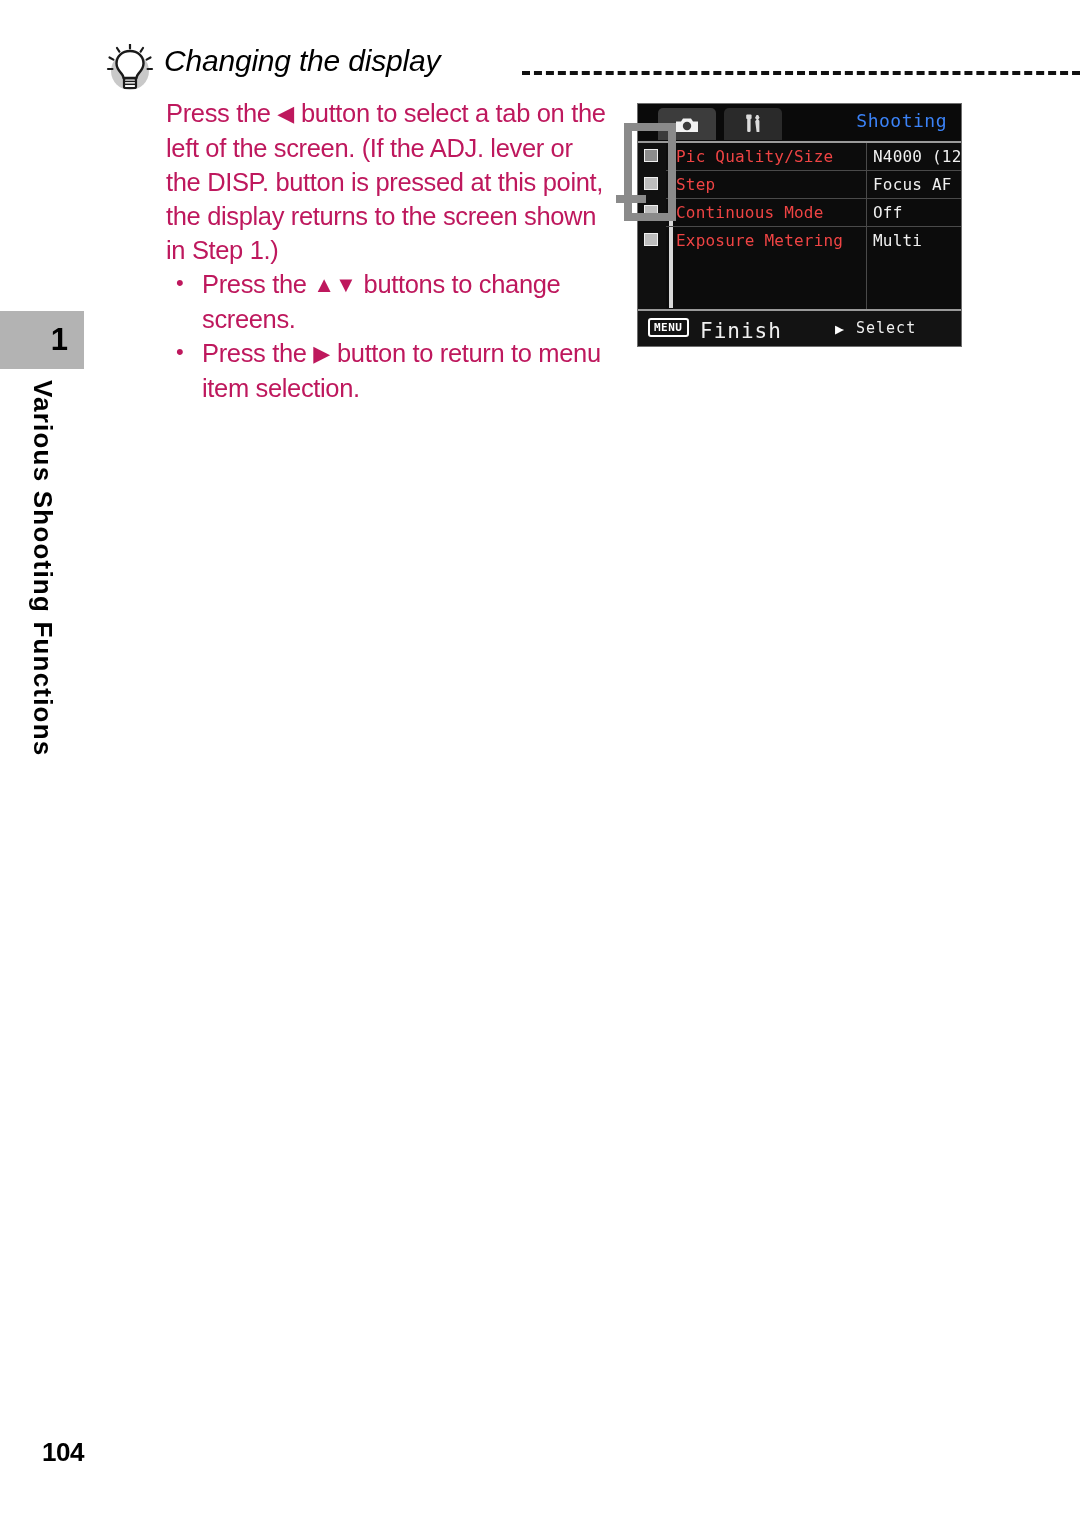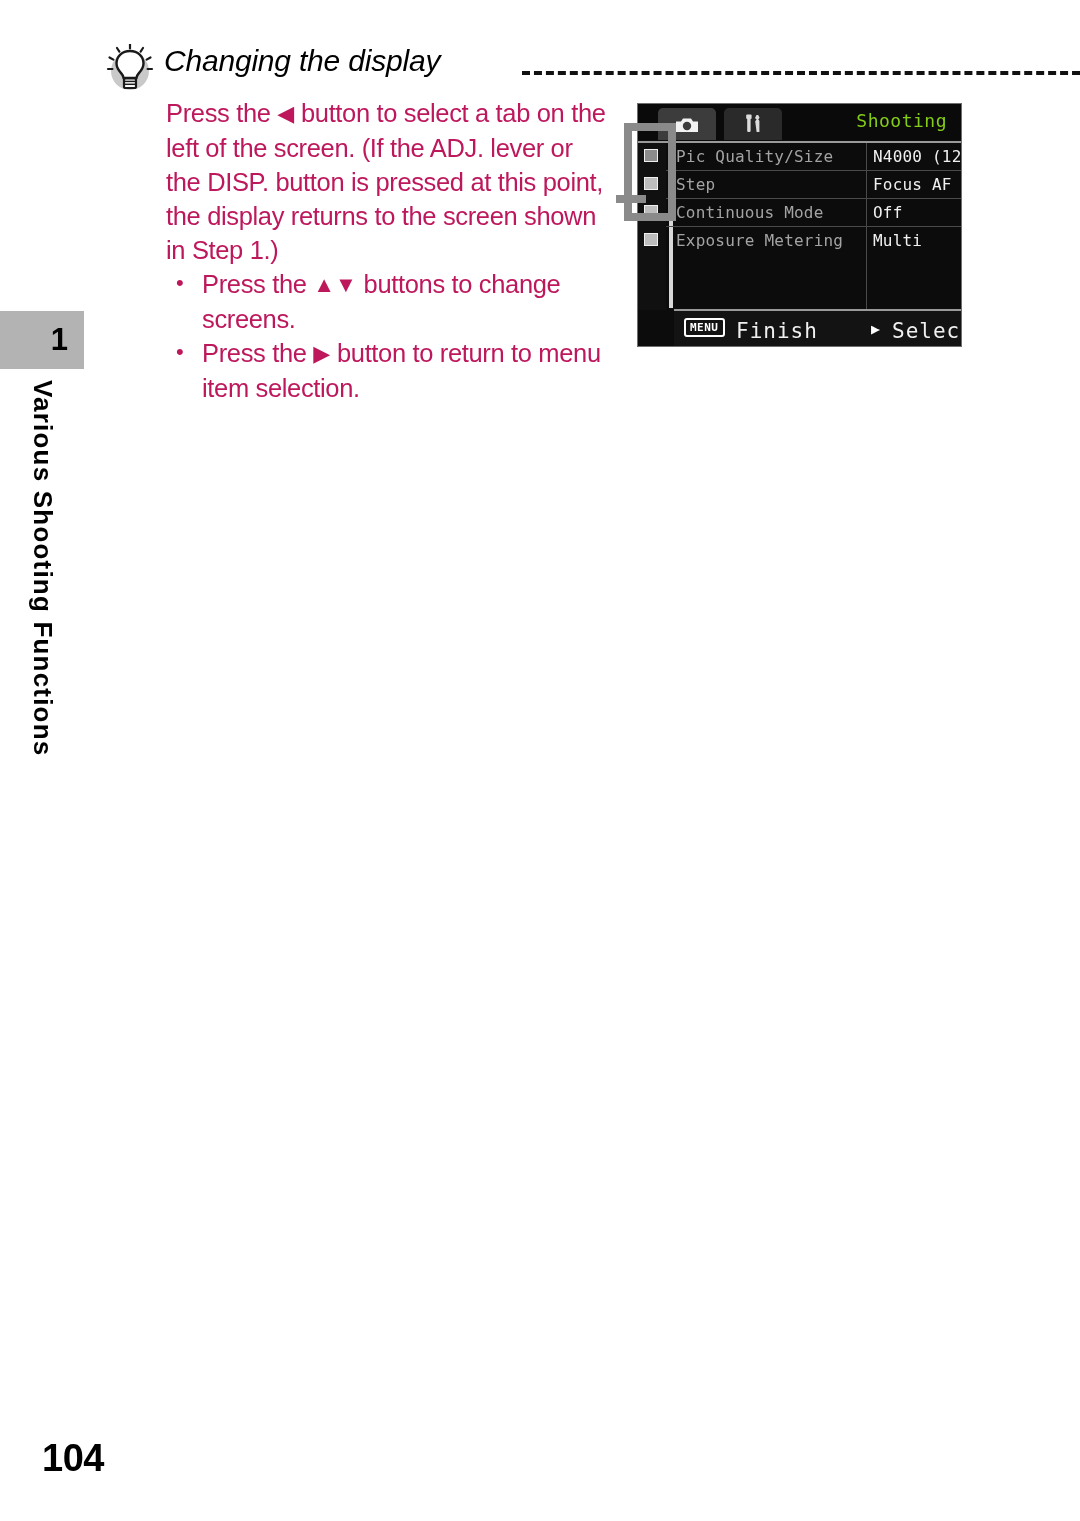--- a/index.html
+++ b/index.html
@@ -154,21 +154,21 @@
     display: flex;
     align-items: center;
     justify-content: center;
   }
   #tab-shooting { left: 20px; background: #3c3c3c; }
   #tab-setup    { left: 86px; background: #2a2a2a; }
   #screen-title {
     position: absolute;
     right: 14px;
     top: 6px;
-    color: #84cc16;
+    color: #3b82f6;
     font-size: 18px;
     letter-spacing: 0.5px;
   }
   #screen-title-rule {
     position: absolute;
     left: 0; top: 37px;
     width: 100%; height: 2px;
     background: #9a9a9a;
   }
 
@@ -212,21 +212,21 @@
     position: relative;
     height: 27px;
     border-bottom: 1px solid #4a4a4a;
     display: flex;
     align-items: center;
   }
   .menu-row:last-child { border-bottom: none; }
   .menu-label {
     position: absolute;
     left: 10px;
-    color: #a3a3a3;
+    color: #ef4444;
     font-size: 16px;
     letter-spacing: 0.2px;
     white-space: nowrap;
   }
   .menu-value {
     position: absolute;
     left: 207px;
     color: #f0f0f0;
     font-size: 16px;
     letter-spacing: 0.2px;
@@ -241,21 +241,20 @@
     background: #4a4a4a;
   }
 
   
   #screen-footer {
     position: absolute;
     left: 0; right: 0; bottom: 0;
     height: 35px;
     background: #131313;
     border-top: 2px solid #9a9a9a;
-    margin-left: 36px;
   }
   #menu-key {
     position: absolute;
     left: 10px;
     top: 7px;
     border: 2px solid #ffffff;
     border-radius: 3px;
     color: #ffffff;
     font-size: 11px;
     font-weight: bold;
@@ -277,21 +276,21 @@
     left: 197px;
     top: 9px;
     color: #ffffff;
     font-size: 15px;
   }
   #select-label {
     position: absolute;
     left: 218px;
     top: 8px;
     color: #f0f0f0;
-    font-size: 21px;
+    font-size: 15px;
     letter-spacing: 1px;
   }
 
   
   #callout-box {
     position: absolute;
     left: 624px;
     top: 123px;
     width: 52px;
     height: 98px;
@@ -308,21 +307,21 @@
     height: 8px;
     background: #8a8a8a;
     z-index: 10;
   }
 
   
   #page-number {
     position: absolute;
     left: 42px;
     top: 1437px;
-    font-size: 38px;
+    font-size: 26px;
     font-weight: bold;
     color: #000;
     letter-spacing: -0.5px;
   }
 </style>
 </head>
 <body>
 
 <div id="chapter-tab">
   <span>1</span>

